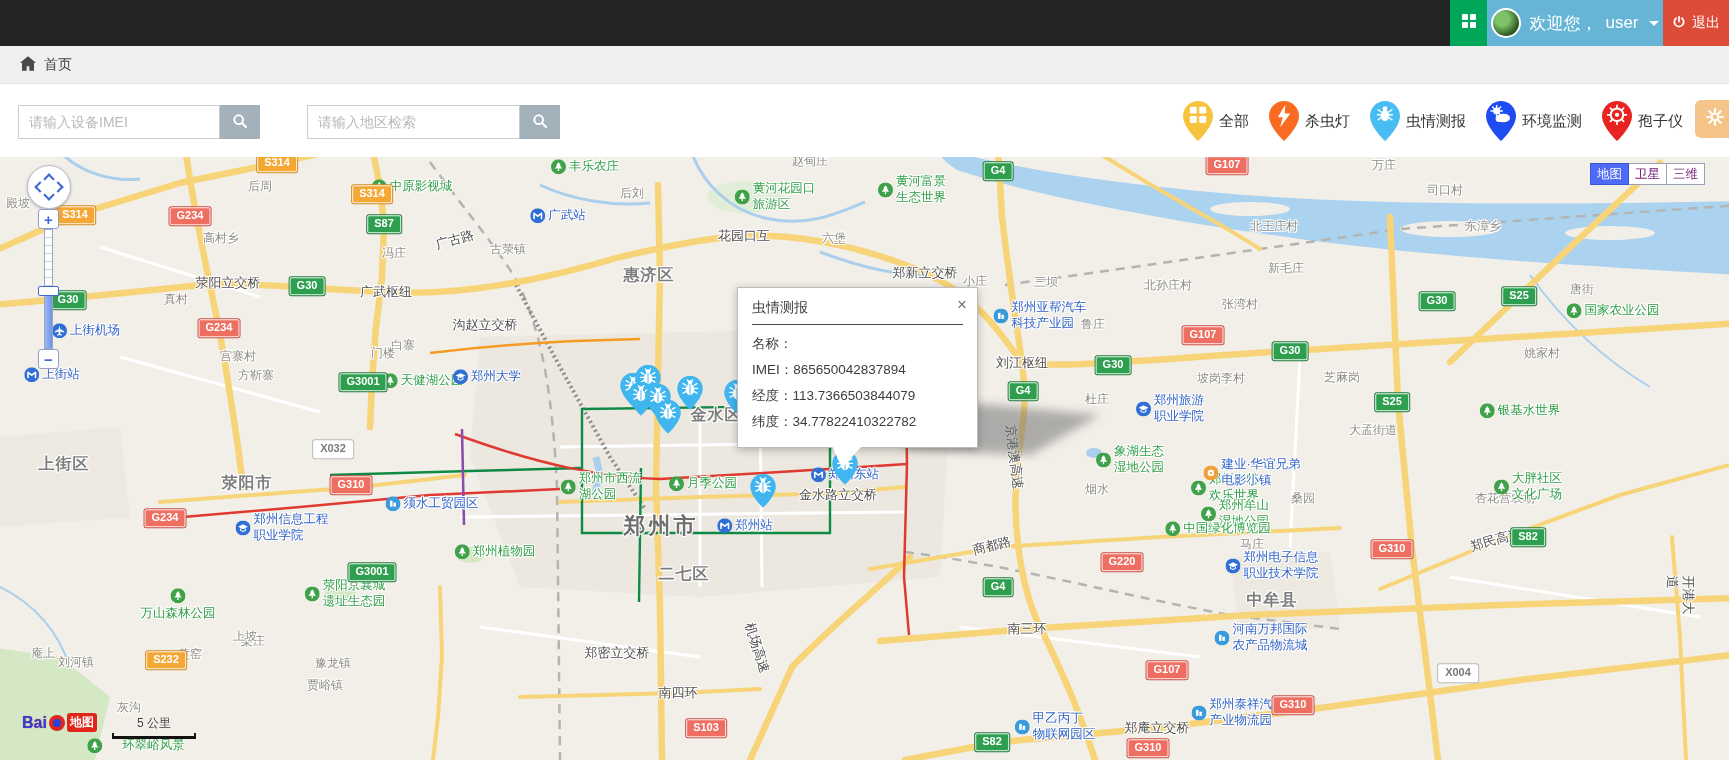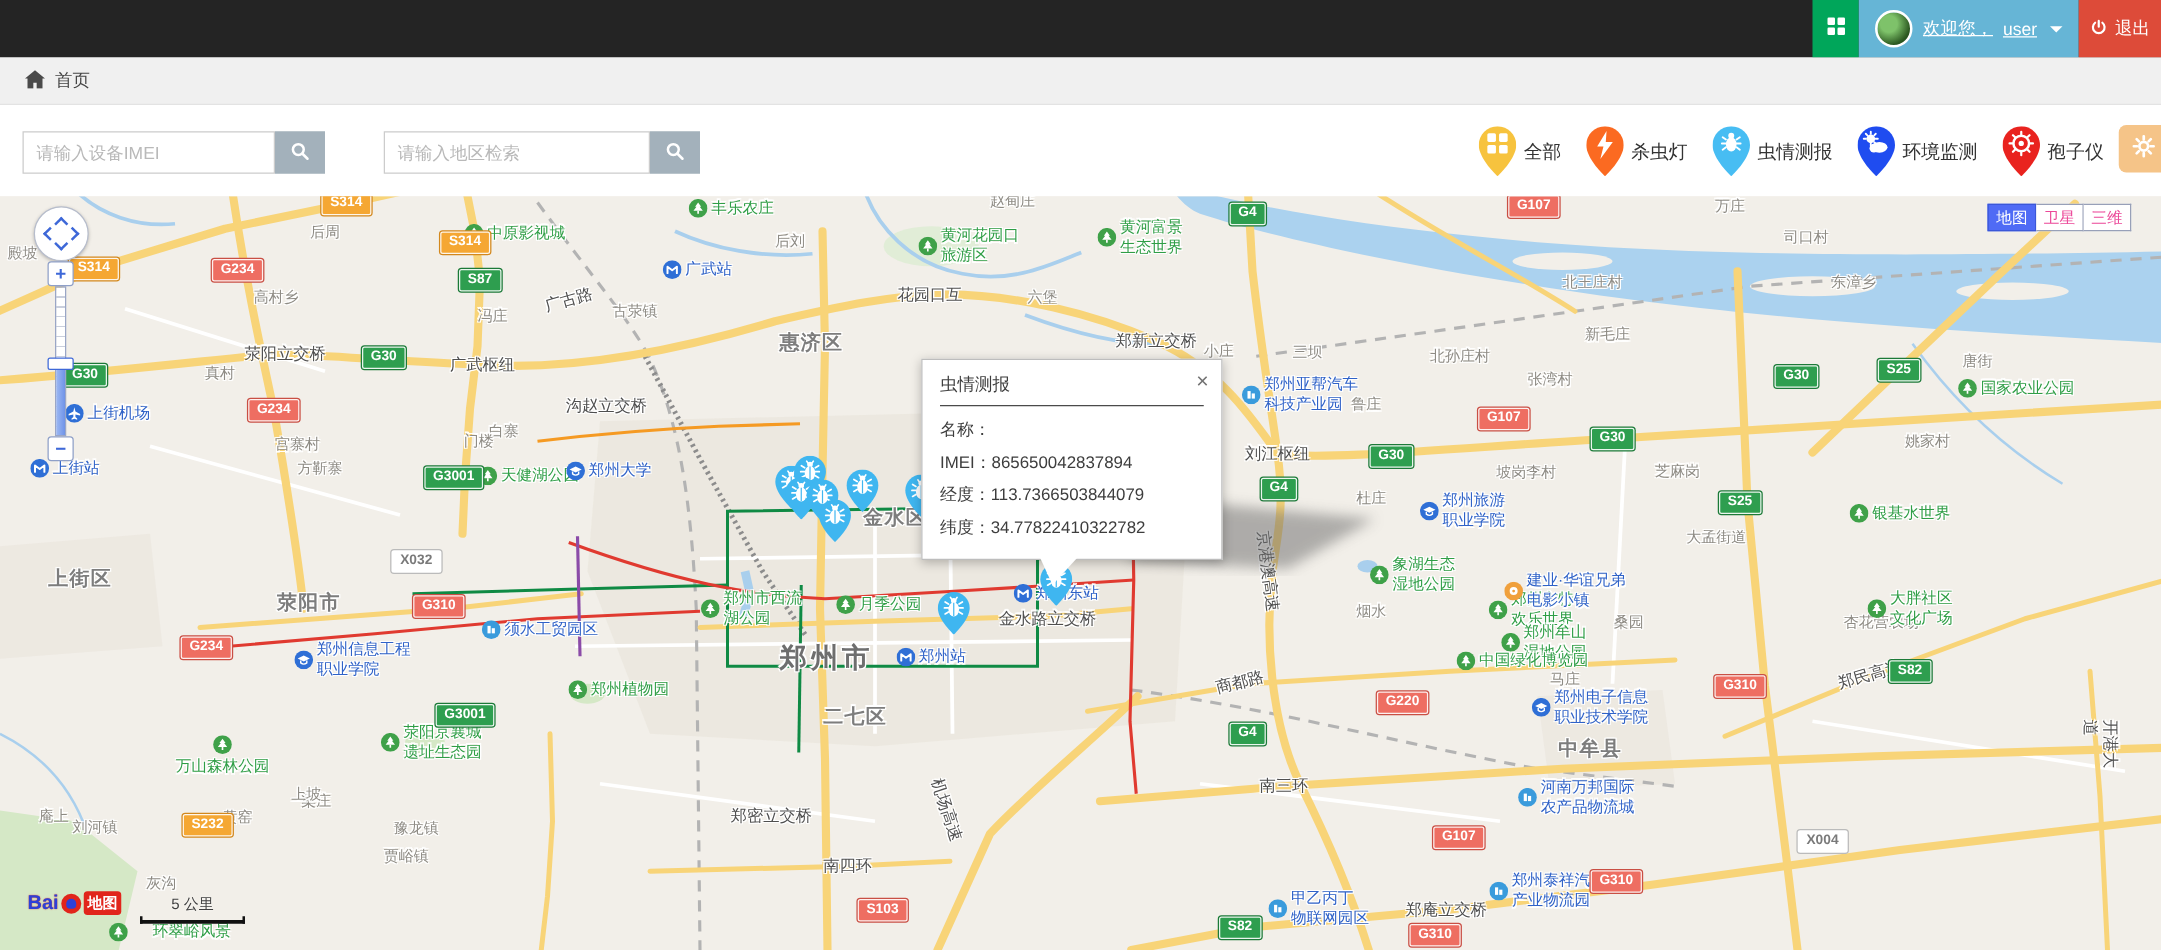--- a/index.html
+++ b/index.html
@@ -4,21 +4,21 @@
 <style>
   * { margin:0; padding:0; box-sizing:border-box; }
   html,body { width:1729px; height:760px; overflow:hidden;
     font-family:"Liberation Sans","DejaVu Sans",sans-serif; background:#fff; }
   body { position:relative; }
 
   
   .topbar { position:absolute; left:0; top:0; width:1729px; height:46px; background:#242424; }
   .topbar-right { position:absolute; right:0; top:0; height:46px; display:flex; }
   .tb-green { width:37px; height:46px; background:#00a65a; display:flex; align-items:center; justify-content:center; cursor:pointer; }
-  .tb-user { width:176px; height:46px; background:#66b5d6; display:flex; align-items:center; justify-content:center; gap:8px; color:#fff; font-size:14px; cursor:pointer;text-decoration:underline; }
+  .tb-user { width:176px; height:46px; background:#66b5d6; display:flex; align-items:center; justify-content:center; gap:8px; color:#fff; font-size:17px; cursor:pointer; }
   .avatar { width:30px; height:30px; border-radius:50%; border:2px solid #fff;
     background:radial-gradient(circle at 35% 35%, #7ec26a 0 28%, #2d5a22 70%, #14330f 100%); }
   .caret { width:0; height:0; border-left:5px solid transparent; border-right:5px solid transparent; border-top:5px solid #fff; margin-left:2px; }
   .tb-logout { width:66px; height:46px; background:#dd4b39; color:#ffffff; display:flex; align-items:center; justify-content:center; gap:6px; font-size:14px; cursor:pointer; }
 
   
   .breadcrumb { position:absolute; left:0; top:46px; width:1729px; height:38px; background:#f0f0f0; border-bottom:1px solid #e3e3e3; display:flex; align-items:center; padding-left:20px; gap:8px; font-size:14px; color:#444; }
 
   
   .toolbar { position:absolute; left:0; top:84px; width:1729px; height:73px; background:#fff; }
@@ -77,21 +77,21 @@
   .chev-left { left:8px; top:17px; transform:rotate(-135deg); }
   .chev-right { right:8px; top:17px; transform:rotate(45deg); }
 
   .zoom-ctrl { position:absolute; left:38px; top:52px; z-index:6; }
   .zoom-btn { width:21px; height:20px; background:#fff; border:1px solid #8fa0c8; border-radius:3px; color:#3e68d8; font-size:15px; font-weight:700; display:flex; align-items:center; justify-content:center; cursor:pointer; }
   .zoom-track { position:relative; width:9px; height:120px; margin:0 auto; border:1px solid #9aa6c6; background:repeating-linear-gradient(#fff 0 7px, #c9cfdd 7px 8px); }
   .zoom-track-fill { position:absolute; left:0; bottom:0; width:100%; height:58px; background:linear-gradient(90deg,#9db8f2,#6f93e8); }
   .zoom-handle { position:absolute; left:-7px; top:56px; width:21px; height:10px; background:#fff; border:1px solid #3e68d8; border-radius:2px; cursor:grab; z-index:7; }
 
   .view-btns { position:absolute; right:24px; top:6px; display:flex; z-index:6; }
-  .view-btn { min-width:37px; height:22px; padding:0 6px; background:#fff; border:1px solid #98a0b8; border-left:none; font-size:12.5px; color:#ec4899; display:flex; align-items:center; justify-content:center; cursor:pointer; }
+  .view-btn { min-width:37px; height:22px; padding:0 6px; background:#fff; border:1px solid #98a0b8; border-left:none; font-size:12.5px; color:#701a75; display:flex; align-items:center; justify-content:center; cursor:pointer; }
   .view-btn:first-child { border-left:1px solid #98a0b8; }
   .view-btn.active { background:#4f6bf5; color:#fff; border-color:#3b57d8; }
 
   .scalebar { position:absolute; left:112px; top:558px; z-index:6; }
   .scale-text { font-size:12px; color:#404040; text-align:center; text-shadow:0 0 2px #fff; }
   .scale-line { width:84px; height:6px; border-left:2px solid #111; border-right:2px solid #111; border-bottom:3px solid #111; margin-top:1px; }
 
   .bdlogo { position:absolute; left:22px; top:556px; z-index:6; display:flex; align-items:center; gap:2px; }
   .bd-bai { font-size:16px; font-weight:800; color:#2c41d8; text-shadow:0 0 1px #e1251b; }
   .bd-paw { width:16px; height:16px; border-radius:50%; background:#e1251b; display:inline-flex; align-items:center; justify-content:center; }

